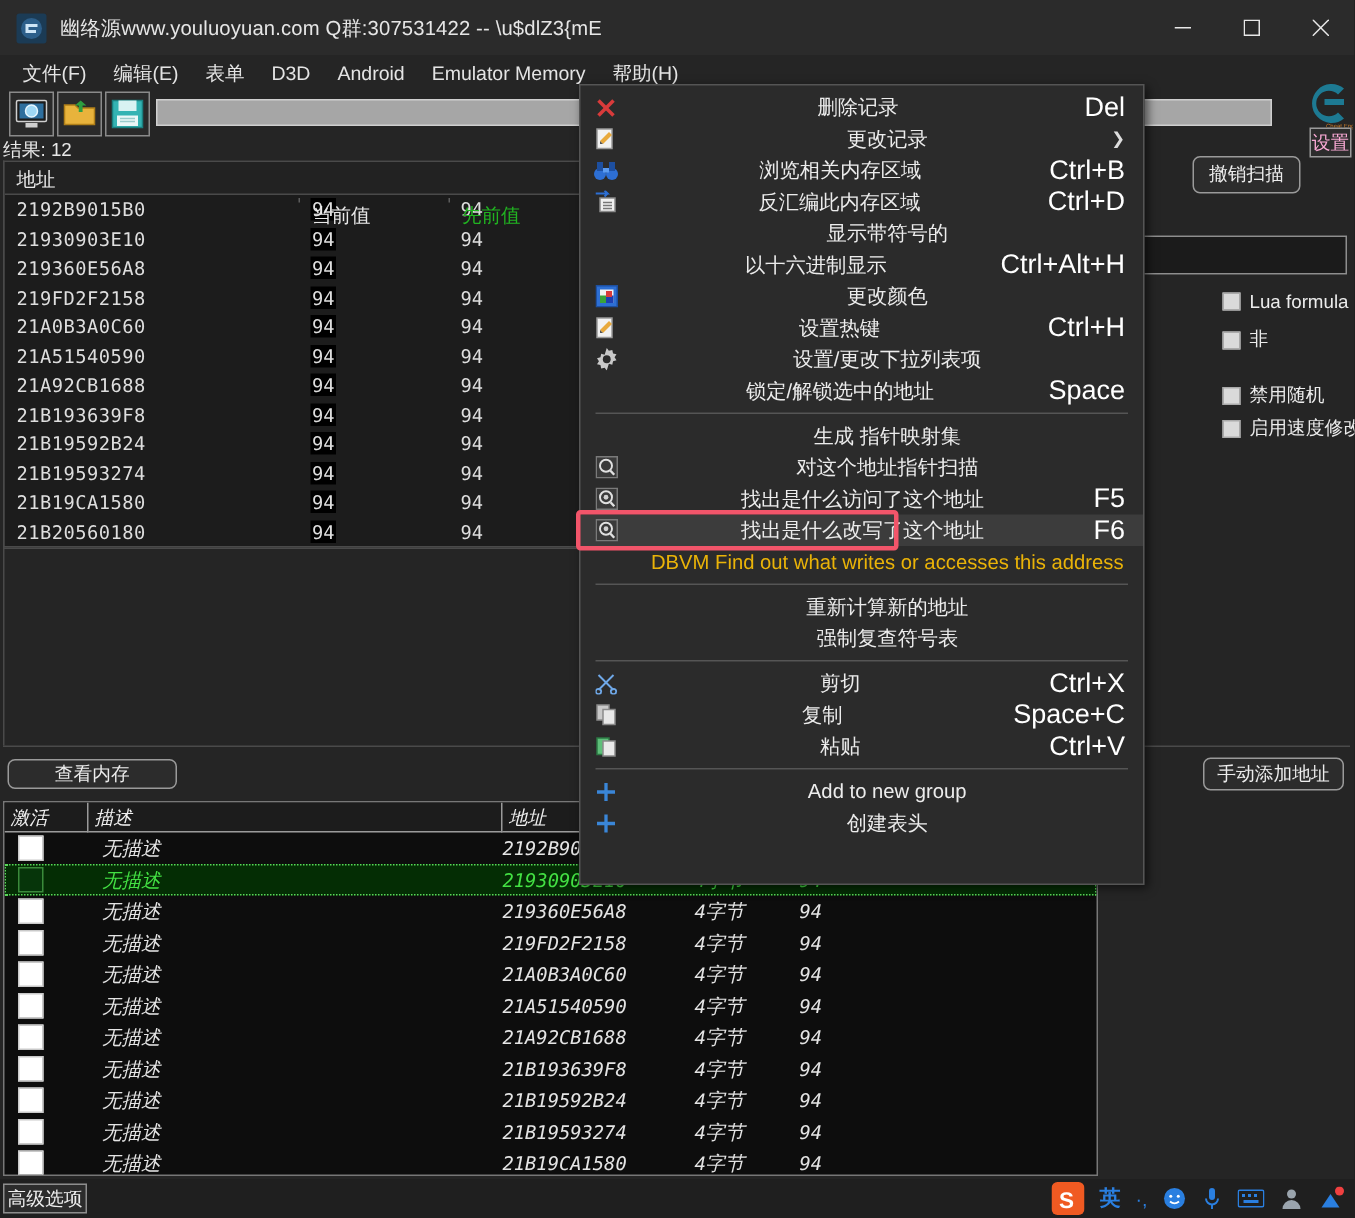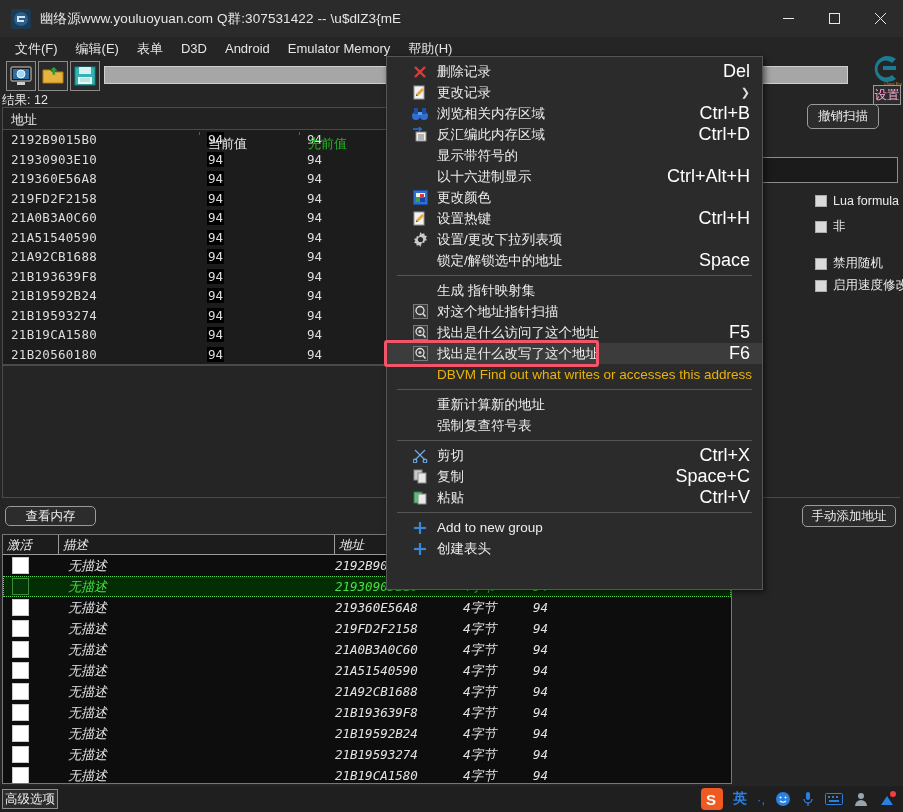--- a/index.html
+++ b/index.html
@@ -75,22 +75,22 @@
   .sl-row .v{width:100px;padding-left:8px}
   .sl-row .p{width:88px;padding-left:8px}
   .sl-row .v span{background:#000;padding:0 1px}
 
   
   .btn{
     background:#2c2c2c;border:1px solid #9a9a9a;border-radius:5px;
     color:#ececec;font-size:12.5px;display:flex;align-items:center;
     justify-content:center;white-space:nowrap;
   }
-  .btn-viewmem{position:absolute;left:5px;top:506px;width:91px;height:20px;}
-  .btn-undoscan{position:absolute;left:795px;top:104px;width:72px;height:25px;margin-left:12px;}
+  .btn-viewmem{position:absolute;left:5px;top:506px;width:113px;height:20px;}
+  .btn-undoscan{position:absolute;left:795px;top:104px;width:72px;height:25px;}
   .btn-manualadd{position:absolute;left:802px;top:505px;width:94px;height:22px;}
   .btn-settings{
     position:absolute;left:873px;top:85px;width:28px;height:20px;
     border:1px solid #9a9a9a;background:#2c2c2c;color:#f9a8d4;font-size:12.5px;
     display:flex;align-items:center;justify-content:center;
   }
 
   
   .celogo{position:absolute;left:866px;top:50px;width:36px;height:38px;}
 
@@ -140,21 +140,22 @@
 
   
   .ctxmenu{
     position:absolute;left:386px;top:56px;width:377px;height:534px;
     background:#2b2b2b;border:1px solid #555;
     box-shadow:2px 2px 6px rgba(0,0,0,.55);
     font-size:13.5px;color:#ececec;padding:4px 0;
   }
   .cmi{
     height:21px;display:flex;align-items:center;position:relative;
-    padding-left:20px;
+    padding-left:4px;
+    text-align:center;
   }
   .cmi .ico{width:26px;height:18px;display:flex;align-items:center;justify-content:center;flex:none}
   .cmi .lbl{flex:1;white-space:nowrap;padding-left:4px;}
   .cmi .acc{color:#ffffff;font-size:18px;padding-right:12px;white-space:nowrap}
   .cmi .arrow{position:absolute;right:12px;color:#ddd;font-size:11px}
   .cmi.disabled .lbl{color:#eab308}
   .cmsep{height:1px;background:#555;margin:4px 10px;}
   .cmi.hl{background:#3c3c3c}
   .redbox{
     position:absolute;left:-3px;top:-3px;width:215px;height:27px;

